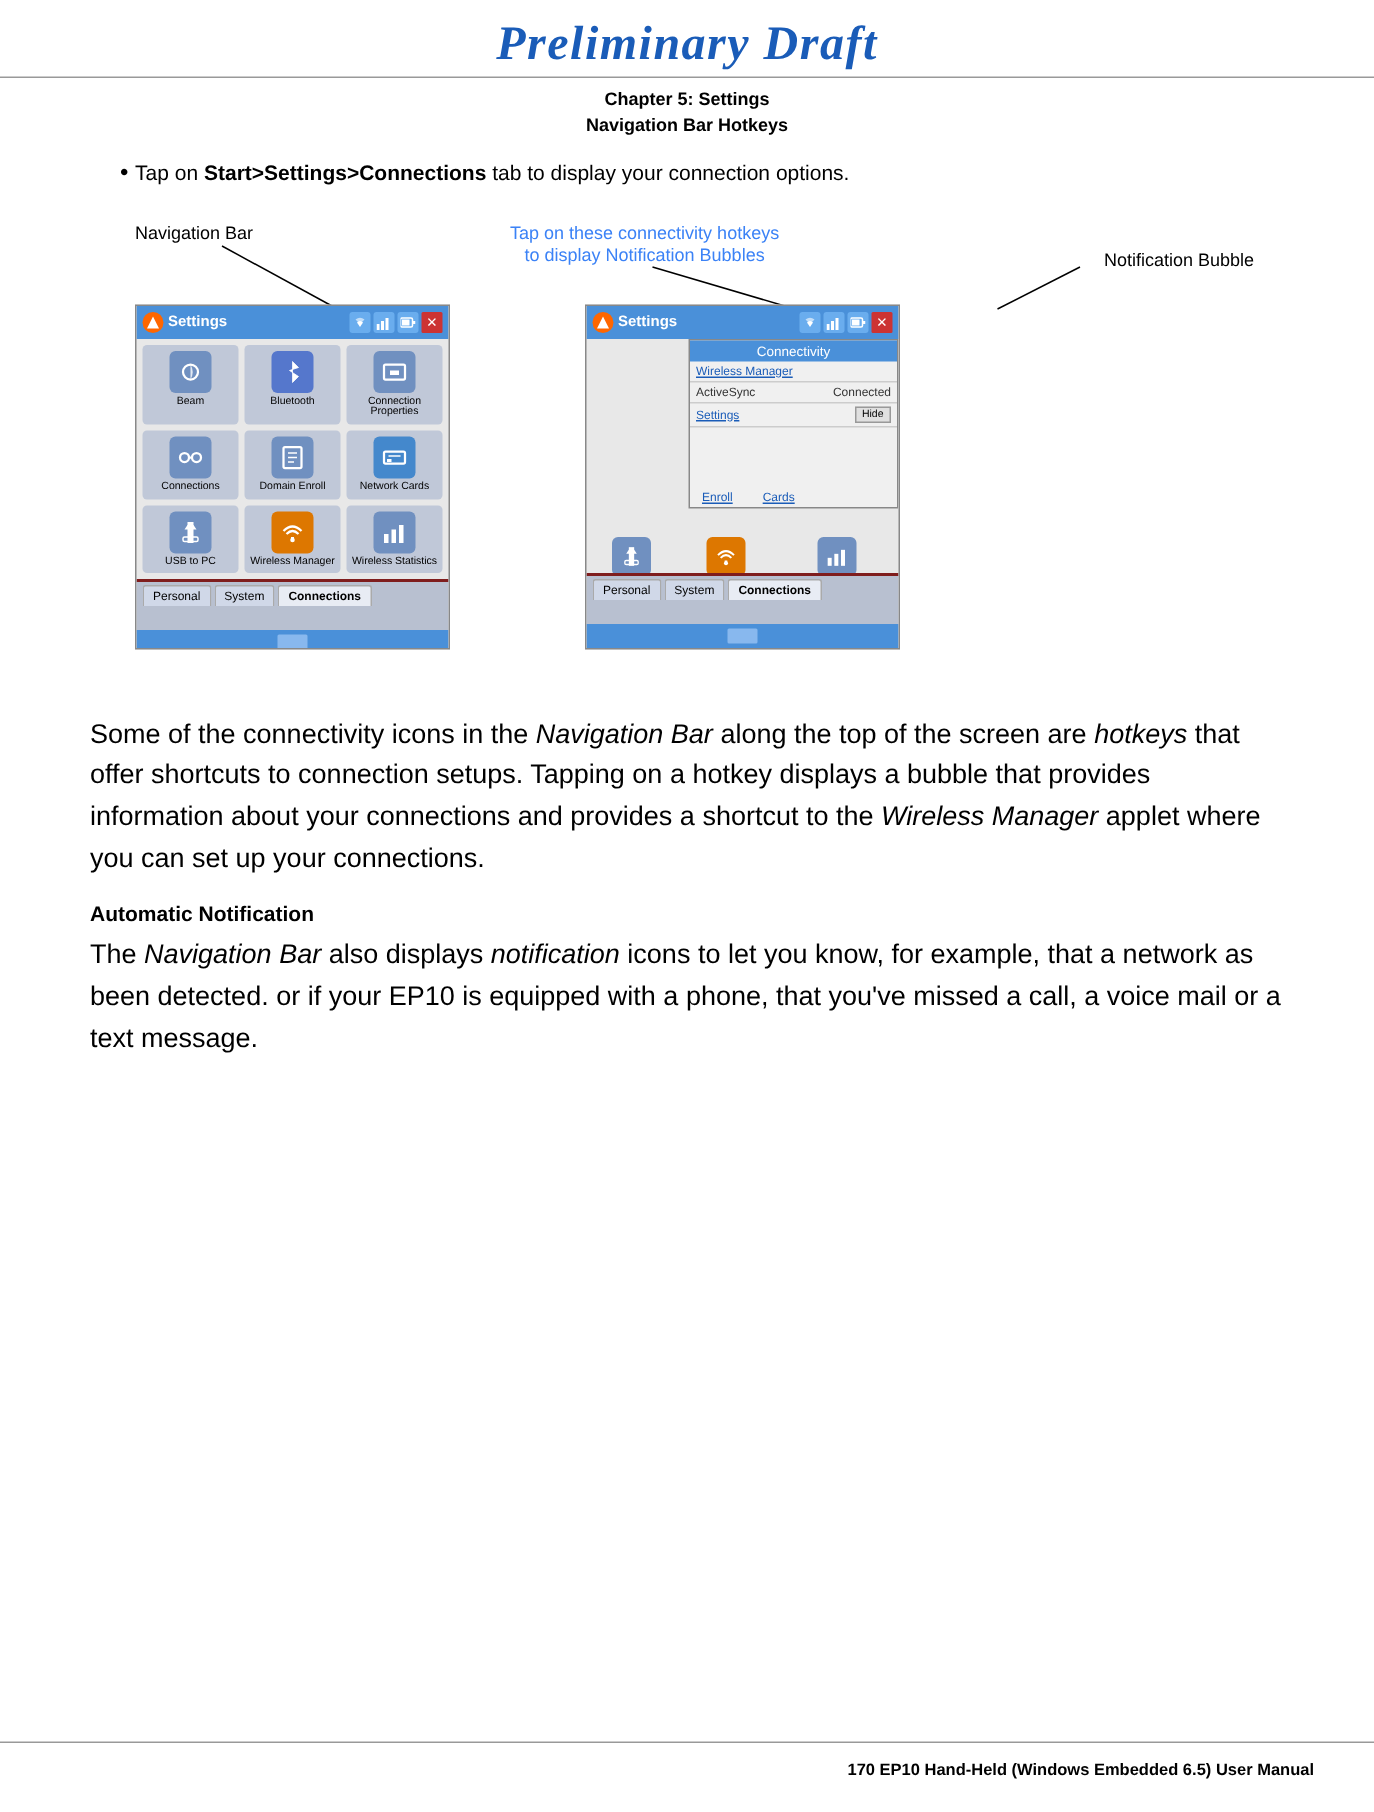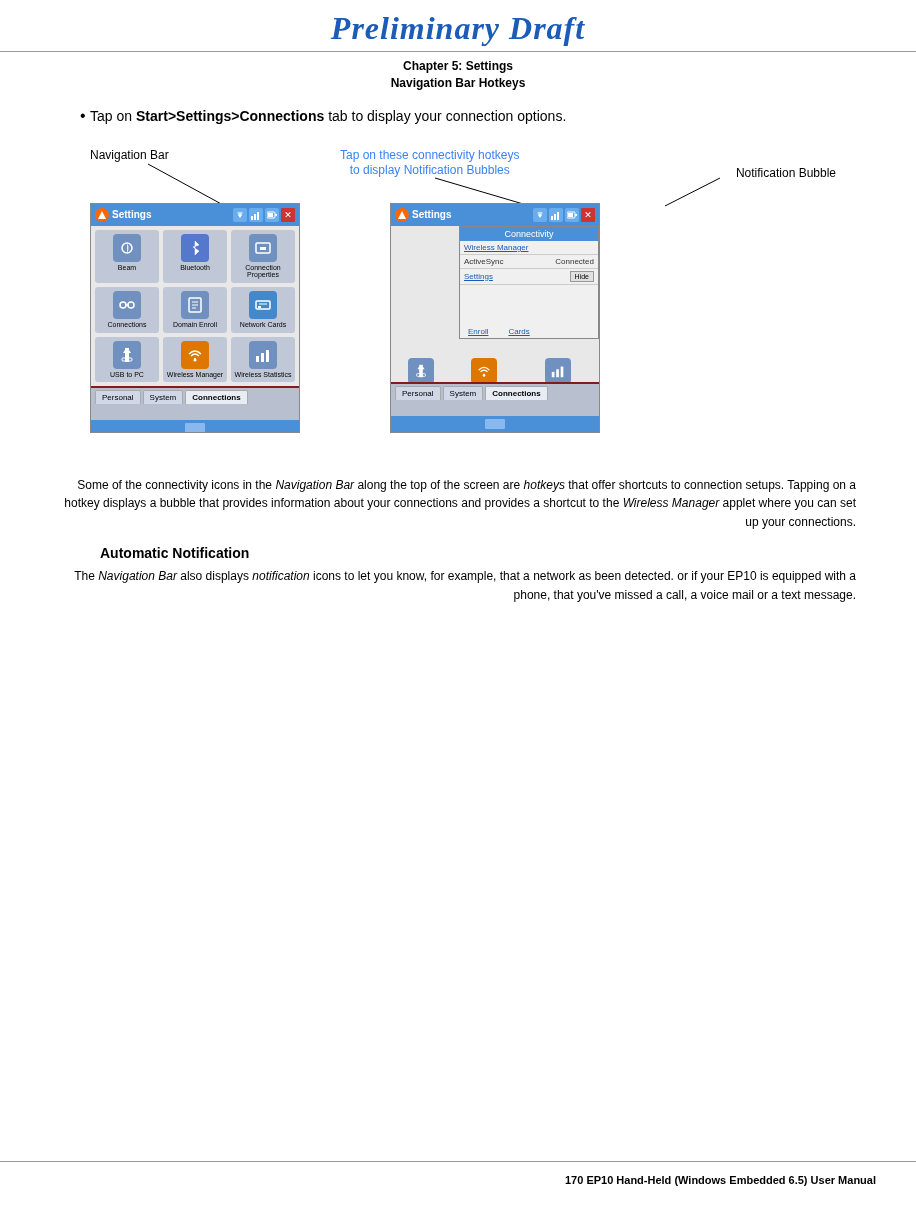--- a/index.html
+++ b/index.html
@@ -340,37 +340,35 @@
       color: #000;
     }
     .section-heading .section-title {
       font-size: 15px;
       font-weight: bold;
       color: #000;
     }
 
     
     .body-para {
-      font-size: 12px;
+      font-size: 18px;
       line-height: 1.55;
       margin-bottom: 12px;
       color: #000;
-      text-align: right;
     }
     .body-para em {
       font-style: italic;
     }
 
     
     .sub-heading {
       font-size: 14px;
       font-weight: bold;
       margin-bottom: 6px;
       margin-top: 14px;
-      margin-left: 40px;
     }
 
     
     .page-footer {
       position: absolute;
       bottom: 10px;
       left: 0;
       right: 0;
       padding: 12px 40px;
       border-top: 1px solid #999;

